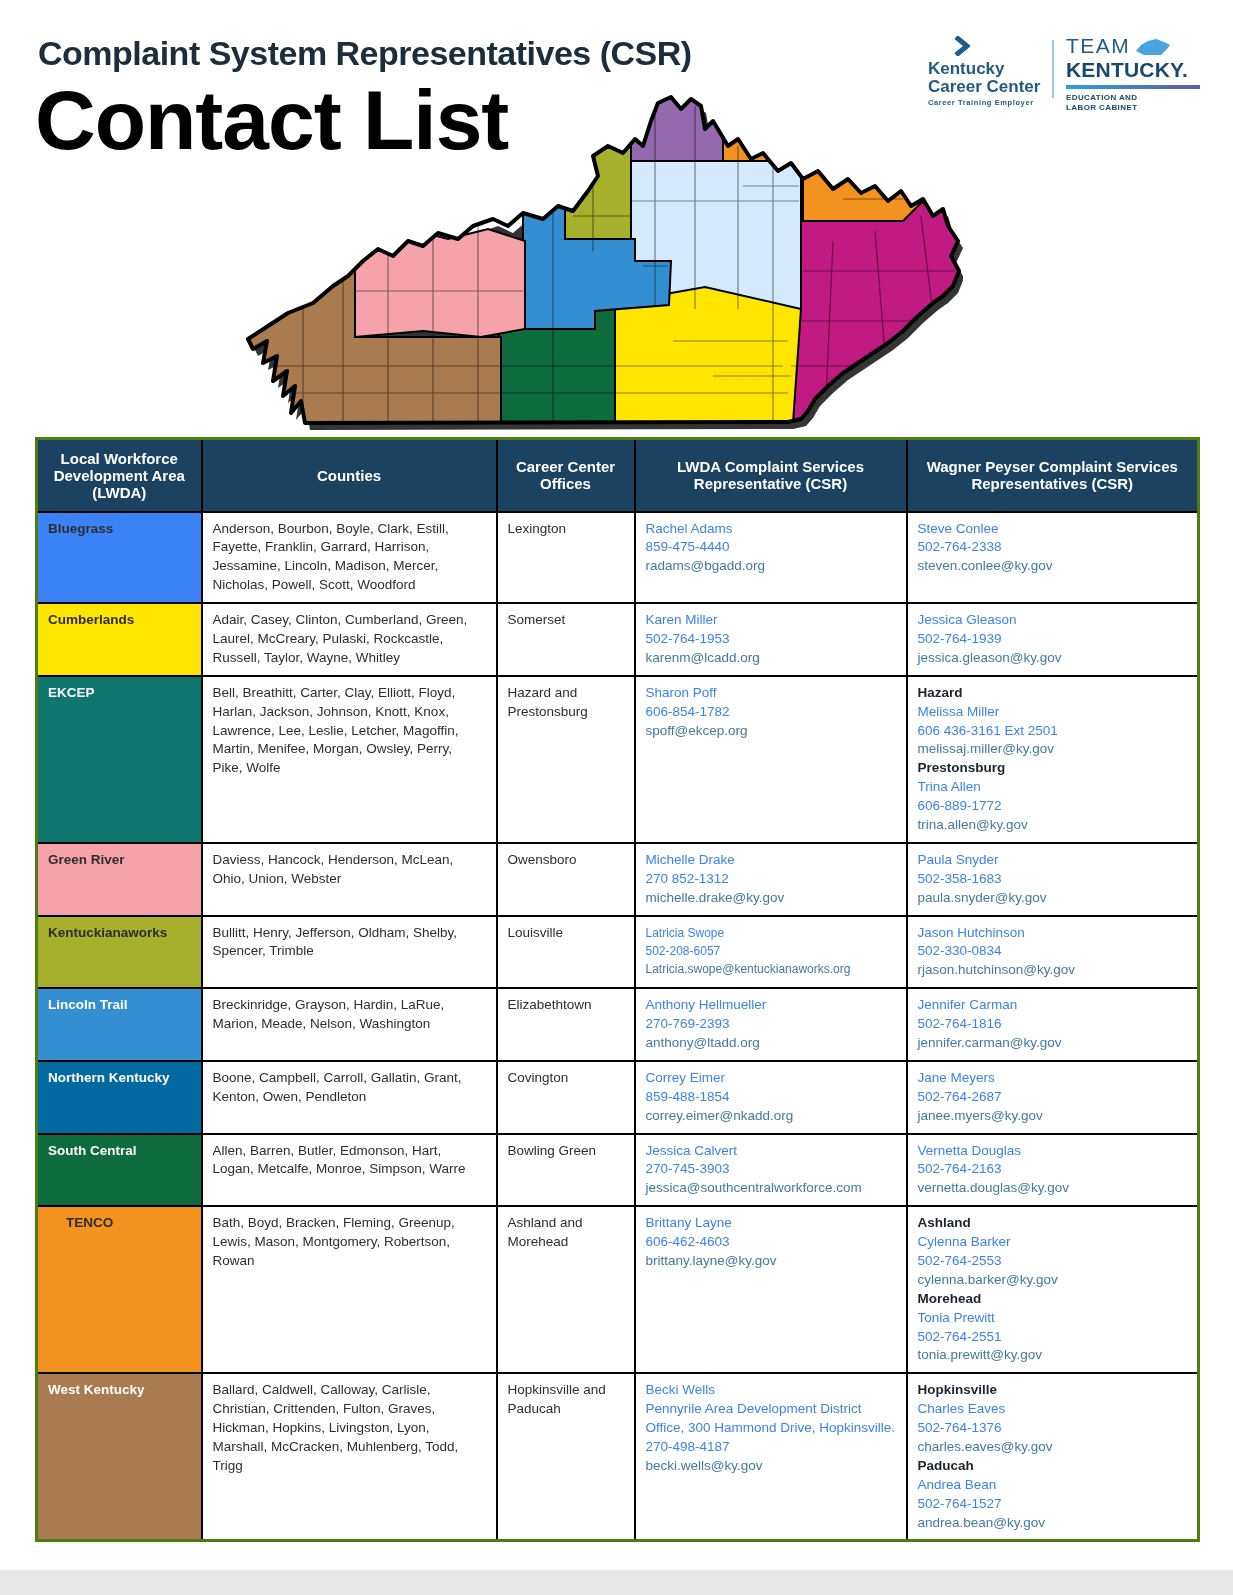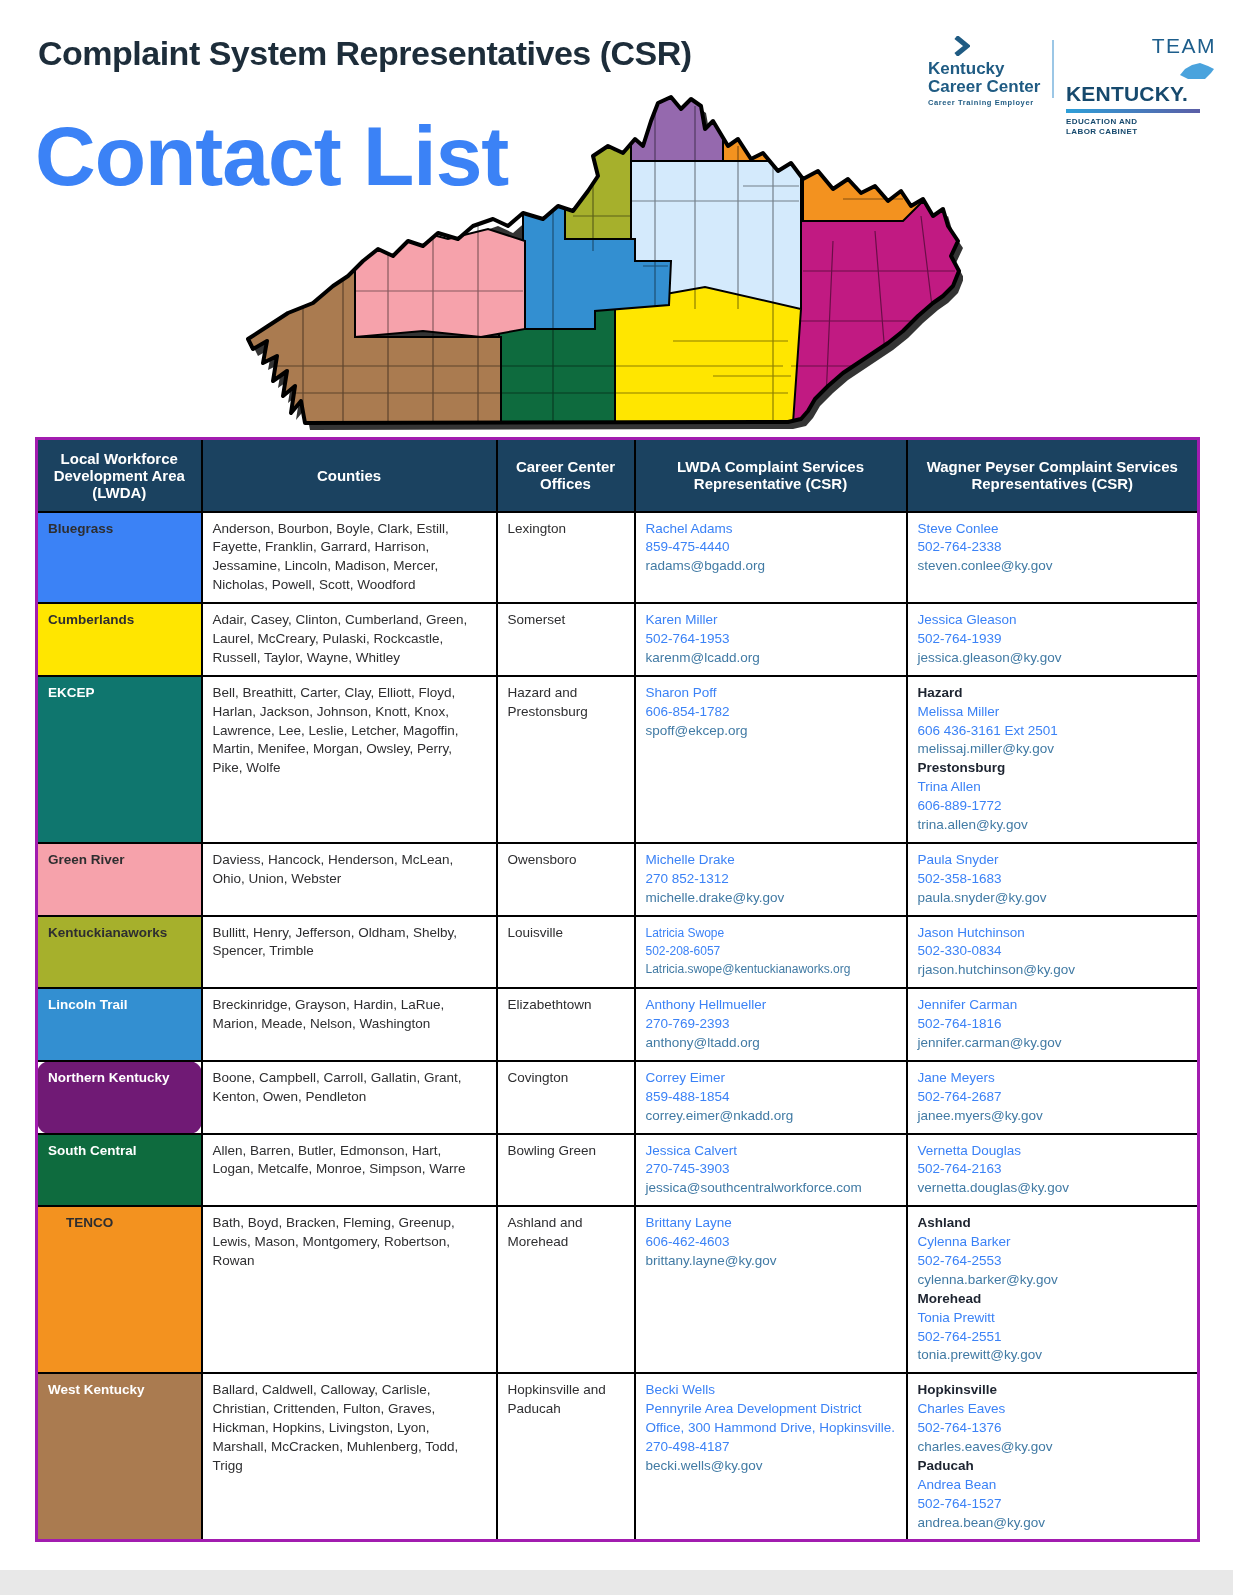--- a/index.html
+++ b/index.html
@@ -3,43 +3,43 @@
 <meta charset="utf-8">
 <style>
   html,body{margin:0;padding:0;background:#e8e8e8;}
   .page{position:relative;width:1233px;height:1570px;background:#ffffff;overflow:hidden;
         font-family:"Liberation Sans",sans-serif;margin:0 auto;}
 
   
   .subtitle{position:absolute;left:38px;top:34px;font-size:34px;font-weight:bold;
             color:#1d2d3a;letter-spacing:-0.5px;}
   .title{position:absolute;left:35px;top:72px;font-size:84px;font-weight:800;
-         color:#3b82f6;letter-spacing:-1px;margin-top:36px;}
+         color:#000000;letter-spacing:-1px;}
 
   
   .kcc{position:absolute;left:928px;top:36px;color:#1f5b83;line-height:1.05;}
   .kcc .chev{margin-left:26px;height:20px;}
   .kcc-l1,.kcc-l2{font-size:17px;font-weight:800;}
   .kcc-tag{font-size:7.5px;font-weight:700;letter-spacing:.6px;margin-top:4px;}
   .logo-div{position:absolute;left:1052px;top:40px;width:2px;height:58px;background:#9cc7e6;}
   .tk{position:absolute;left:1066px;top:34px;width:150px;color:#16496d;}
-  .tk-row1{display:flex;align-items:flex-end;gap:4px;flex-direction:column;}
+  .tk-row1{display:flex;align-items:flex-end;gap:4px;}
   .tk-team{font-size:21px;letter-spacing:1.5px;color:#1d5e8c;font-weight:400;}
   .tk-ky{font-size:21px;font-weight:800;letter-spacing:.2px;}
   .tk-bar{width:134px;height:4px;margin:3px 0 4px 0;
           background:linear-gradient(90deg,#2e9fd8,#5b5ea6);}
   .tk-sub{font-size:8px;font-weight:800;letter-spacing:.4px;line-height:1.3;}
 
   
   .mapwrap{position:absolute;left:243px;top:90px;width:720px;height:340px;}
 
   
   table.contacts{position:absolute;left:35px;top:437px;width:1162px;
                  border-collapse:collapse;table-layout:fixed;
-                 border:3px solid #a21caf;}
+                 border:3px solid #4d7c0f;}
   table.contacts th{background:#1b4260;color:#fff;font-size:15px;font-weight:bold;
        border:2px solid #000;padding:4px 8px;text-align:center;vertical-align:middle;}
   thead tr{height:73px;}
   table.contacts td{border:2px solid #000;vertical-align:top;padding:7px 10px;
        font-size:13.5px;color:#2e2e30;line-height:1.4;background:#fff;}
   td.lwda{vertical-align:middle;font-weight:bold;font-size:14.5px;color:#1d2430;
           padding:4px 4px 4px 9px;line-height:1.2;}
   td.lwda.white{color:#ffffff;}
   .cl-plain{color:#3b82f6;}
   .cl-bold{font-weight:bold;color:#1d2430;}
@@ -231,21 +231,21 @@
             <div class="cl-plain">270-769-2393</div>
             <div class="cl-link">anthony@ltadd.org</div>
           </td>
           <td class="c-wp">
             <div class="cl-plain">Jennifer Carman</div>
             <div class="cl-plain">502-764-1816</div>
             <div class="cl-link">jennifer.carman@ky.gov</div>
           </td>
         </tr>
         <tr class="row-northern-kentucky">
-          <td class="lwda white" style="background: #701a75; border-radius: 13px;">Northern Kentucky</td>
+          <td class="lwda white" style="background: #0369a1;">Northern Kentucky</td>
           <td>Boone, Campbell, Carroll, Gallatin, Grant, Kenton,  Owen, Pendleton</td>
           <td>Covington</td>
           <td class="c-lwda">
             <div class="cl-plain">Correy Eimer</div>
             <div class="cl-plain">859-488-1854</div>
             <div class="cl-link">correy.eimer@nkadd.org</div>
           </td>
           <td class="c-wp">
             <div class="cl-plain">Jane Meyers</div>
             <div class="cl-plain">502-764-2687</div>

